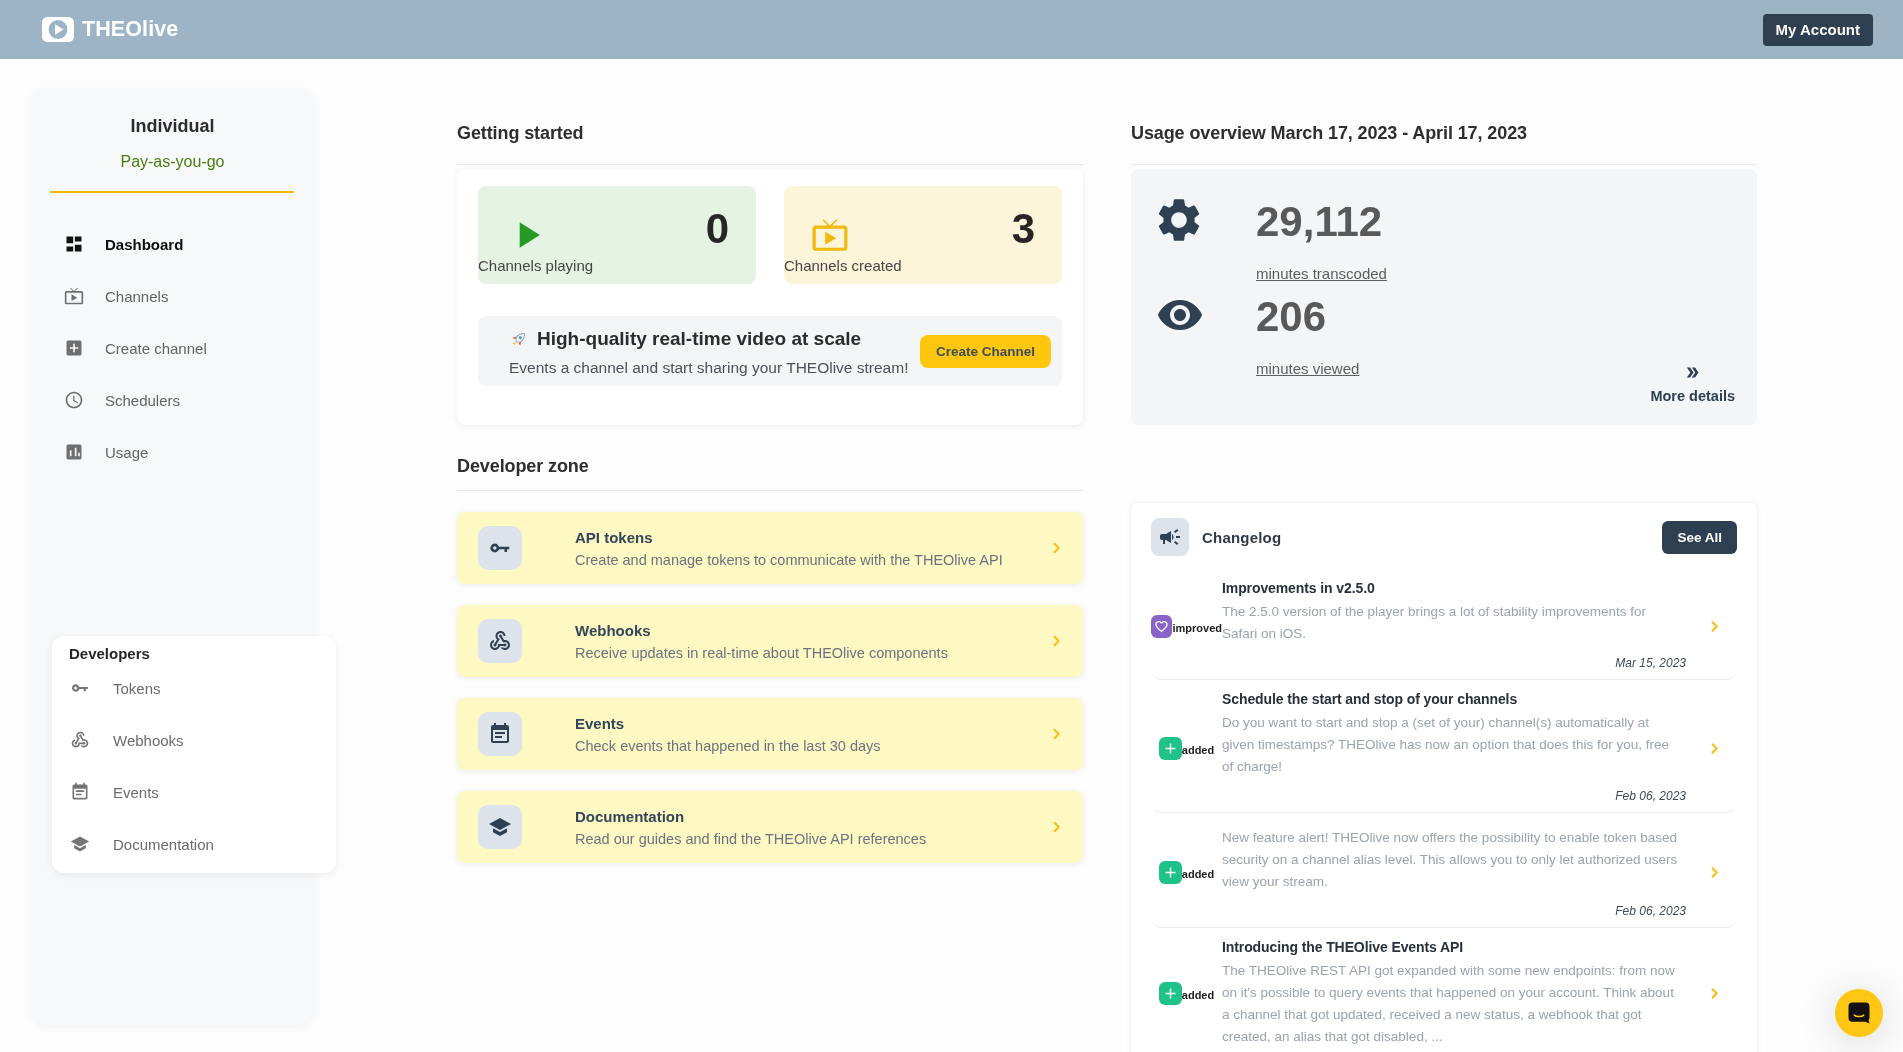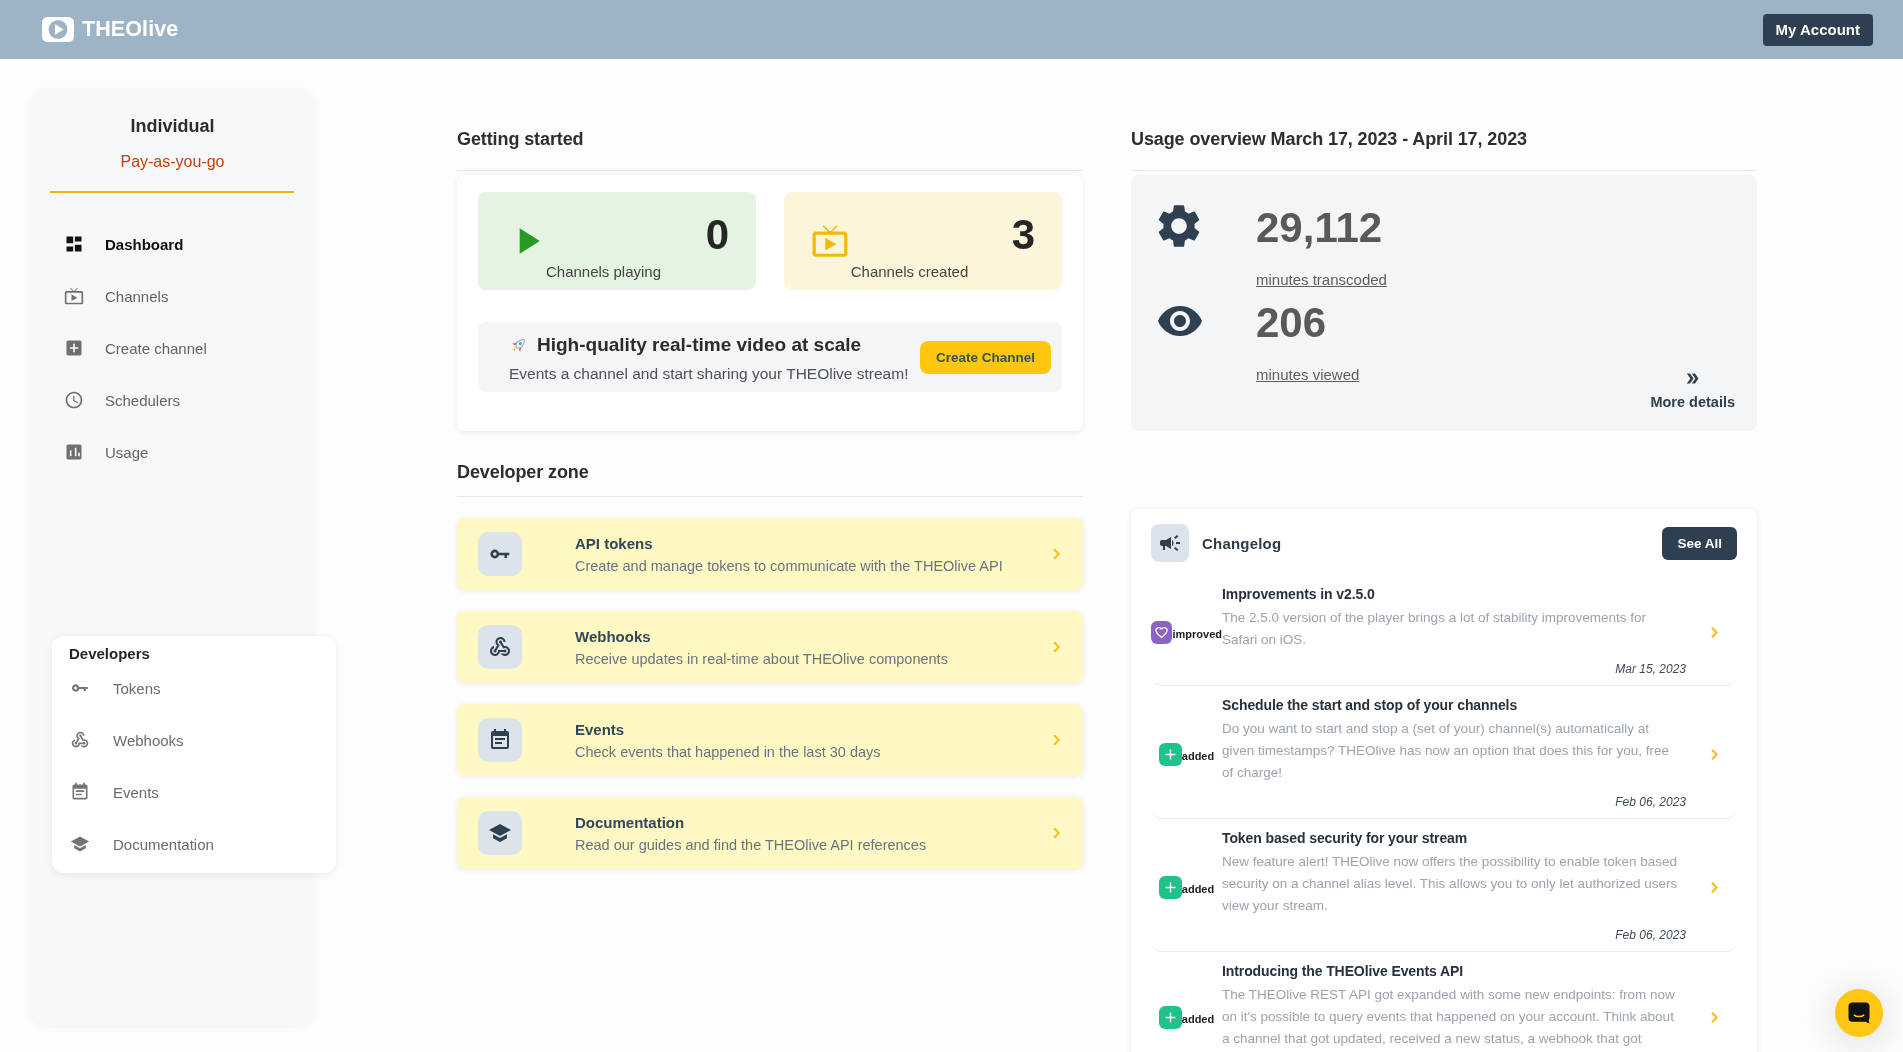--- a/index.html
+++ b/index.html
@@ -8,48 +8,48 @@
 body { font-family:"Liberation Sans", sans-serif; background:#fdfdfe; color:#333; position:relative; }
 svg { display:block; }
 
 .topbar { height:59px; background:#9cb4c6; display:flex; align-items:center; justify-content:space-between; padding:0 30px; }
 .logo { display:flex; align-items:center; gap:8px; cursor:pointer;padding-left:12px; }
 .brand { color:#fff; font-size:21.5px; font-weight:700; letter-spacing:.1px; }
 .account-btn { background:#2e3f52; color:#fbfbf3; border:none; border-radius:4px; font-family:inherit; font-size:15px; font-weight:700; padding:0 13px; height:32px; cursor:pointer; }
 
 .sidebar { position:absolute; left:31px; top:88px; width:283px; height:937px; background:#f7f8fa; border-radius:16px; box-shadow:0 2px 10px rgba(0,0,0,.05); padding-top:28px; }
 .plan-name { text-align:center; font-size:18px; font-weight:700; color:#2d2d2d; }
-.plan-type { text-align:center; font-size:16px; color:#c2410c; margin-top:16px; }
+.plan-type { text-align:center; font-size:16px; color:#4d7c0f; margin-top:16px; }
 .plan-divider { height:2px; background:#f2b807; margin:20px 20px 0 19px; border:none; }
 .nav { margin-top:25px; }
 .nav-item { display:flex; align-items:center; height:52px; padding-left:33px; gap:21px; font-size:15px; color:#636363; cursor:pointer; }
 .nav-item .ico { width:20px; height:20px; color:#6f6f6f; flex:0 0 20px; }
 .nav-item.active { color:#0f0f0f; font-weight:700; }
 .nav-item.active .ico { color:#111; }
 
 .devbox { position:absolute; left:21px; top:548px; width:284px; background:#fff; border-radius:12px; box-shadow:0 2px 8px rgba(0,0,0,.07); padding:9px 0 3px 0; }
 .devbox-title { font-size:15px; font-weight:700; color:#262626; padding-left:17px; }
 .dev-item { display:flex; align-items:center; height:52px; padding-left:18px; gap:23px; font-size:15px; color:#6b6b6b; cursor:pointer; }
 .dev-item .ico { width:20px; height:20px; color:#757575; flex:0 0 20px; }
 .dev-item:first-of-type { margin-top:5px; }
 
-.col { position:absolute; top:106px; width:626px; }
+.col { position:absolute; top:100px; width:626px; }
 #col1 { left:457px; }
 #col2 { left:1131px; }
 .section-title { font-size:18px; font-weight:700; color:#2e2e2e; margin-top:22px; line-height:22px; letter-spacing:-.1px; }
 .section-rule { border:none; border-top:1px solid #e9e9e9; margin-top:20px; }
 
 .gs-card { margin-top:4px; height:256px; background:#fff; border-radius:8px; box-shadow:0 1px 6px rgba(0,0,0,.08); padding:17px 21px; }
 .stat-row { display:flex; gap:28px; }
 .stat-tile { flex:1; height:98px; border-radius:8px; position:relative; }
 .stat-tile.green { background:#e5f3e2; }
 .stat-tile.yellow { background:#fdf5d9; }
 .stat-icon { position:absolute; left:27px; top:50%; transform:translateY(-50%); }
 .stat-value { text-align:right; padding-right:27px; font-size:42px; font-weight:700; color:#262626; margin-top:20px; line-height:46px; }
-.stat-label { text-align:center; padding-right:27px; font-size:15px; color:#454545; margin-top:5px; }
+.stat-label { text-align:left; padding-right:27px; font-size:15px; color:#454545; margin-top:5px; }
 .promo-strip { margin-top:32px; height:70px; background:#f3f5f7; border-radius:8px; position:relative; padding:12px 16px 0 31px; }
 .promo-title-row { display:flex; align-items:center; gap:9px; font-size:19px; font-weight:700; color:#2c2c2c; }
 .promo-sub { font-size:15.5px; color:#4c5259; margin-top:9px; }
 .promo-btn { position:absolute; right:11px; top:19px; height:33px; background:#fec70d; color:#3c4d5c; border:none; border-radius:8px; font-family:inherit; font-size:13.5px; font-weight:700; padding:0 16px; cursor:pointer; }
 
 .usage-card { margin-top:4px; height:256px; background:#f3f5f7; border-radius:8px; position:relative; }
 .u-ico { position:absolute; left:29px; color:#2e4052; }
 .u-val { position:absolute; left:125px; font-size:42px; font-weight:700; color:#595959; line-height:46px; }
 .u-lab { position:absolute; left:125px; font-size:15px; color:#5e5e5e;text-decoration:underline; }
 .more-details { position:absolute; right:22px; bottom:21px; display:flex; align-items:center; gap:7px; font-size:14.5px; font-weight:700; color:#2e4052; cursor:pointer;flex-direction:column; }
@@ -431,21 +431,20 @@
     <div class="cl-entry">
       <div class="tag-col">
         <div class="tag-tile green">
             <svg width="17" height="17">
               <use href="#i-plus"></use>
             </svg>
           </div>
         <div class="tag-label">added</div>
       </div>
       <div class="e-body">
-        <div class="e-title">Token based security for your stream</div>
         <div class="e-desc">New feature alert! THEOlive now offers the possibility to enable token based security on a channel alias level. This allows you to only let authorized users view your stream.</div>
         <div class="e-date">Feb 06, 2023</div>
       </div>
       <div class="e-chev">
           <svg width="15" height="15">
             <use href="#i-chevron"></use>
           </svg>
         </div>
     </div>
     <div class="cl-entry">

